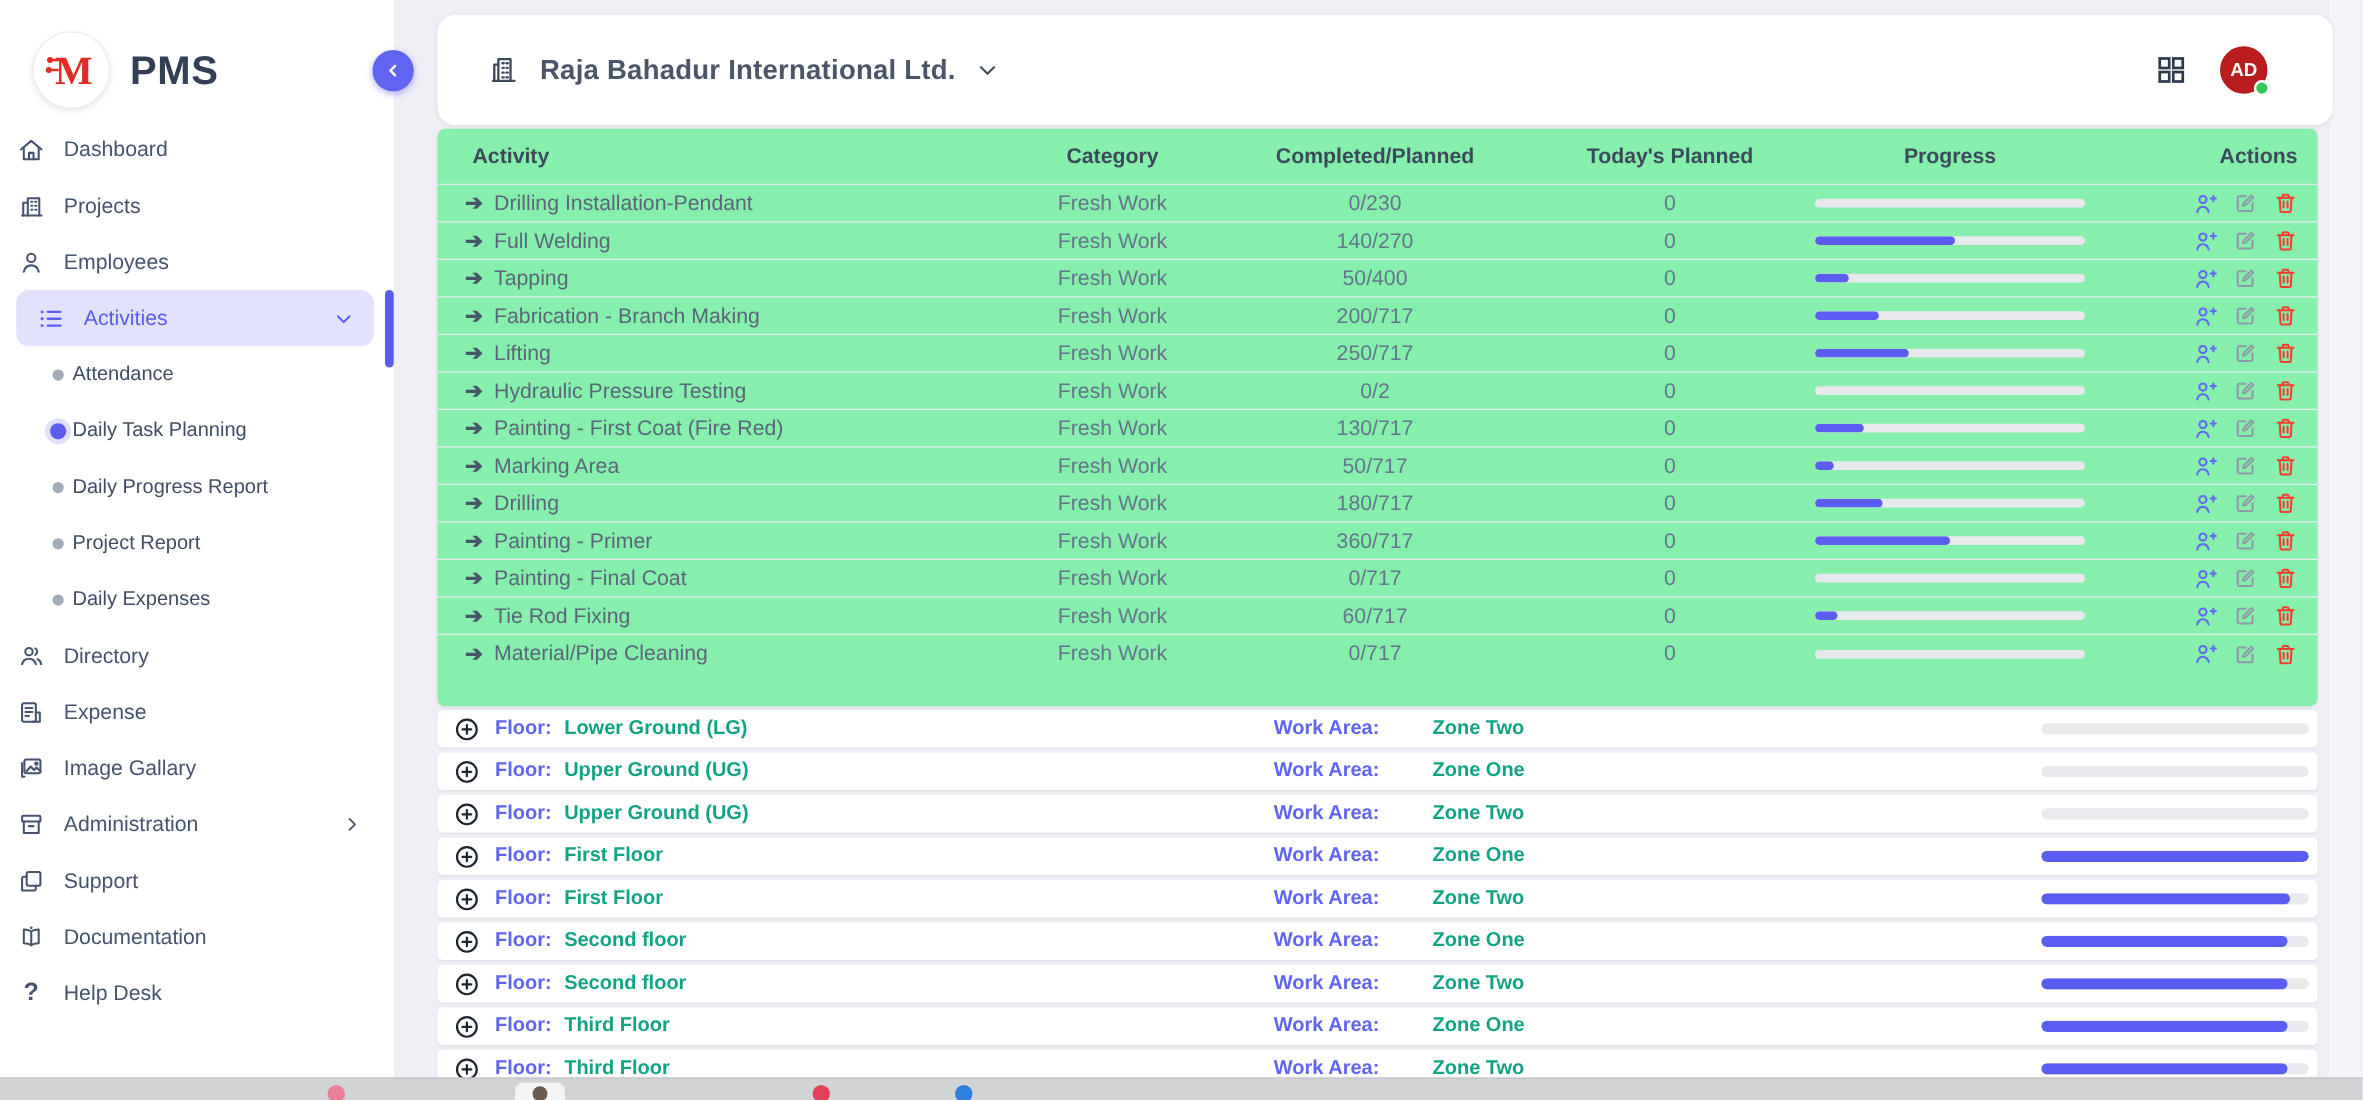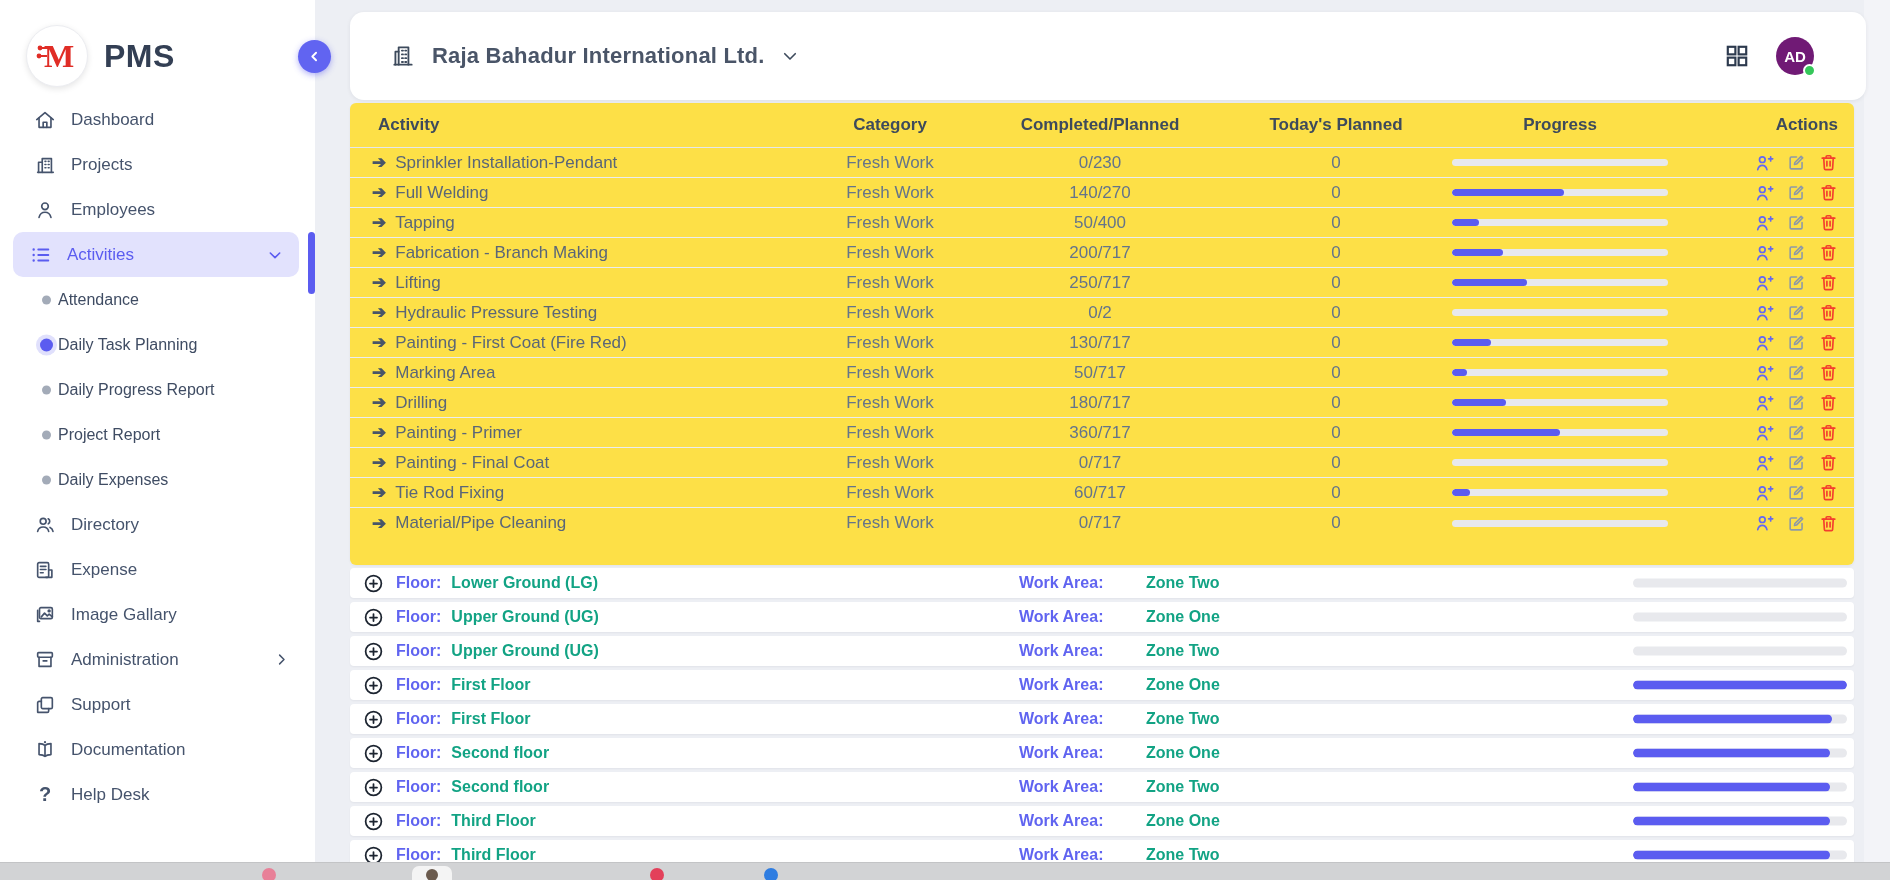--- a/index.html
+++ b/index.html
@@ -5,21 +5,21 @@
   * { margin:0; padding:0; box-sizing:border-box; }
   html,body { width:1890px; height:880px; overflow:hidden; font-family:"Liberation Sans", sans-serif; background:#edeff4; }
 
   
   .sidebar { position:absolute; left:0; top:0; width:315px; height:862px; background:#ffffff; z-index:5; }
   .logo-row { display:flex; align-items:center; gap:16px; padding:20px 0 0 26px; height:92px; }
   .logo-circle { width:62px; height:62px; border-radius:50%; background:#fff; border:1px solid #ecedf1;
                  box-shadow:0 2px 6px rgba(0,0,0,.10); display:flex; align-items:center; justify-content:center; }
   .logo-text { font-size:32px; font-weight:700; color:#333f54; letter-spacing:.5px; }
   .nav { margin-top:5px; }
-  .nav-item { height:45px; display:flex; align-items:center; gap:15px; padding-left:34px;
+  .nav-item { height:45px; display:flex; align-items:center; gap:15px; padding-left:14px;
               font-size:17px; font-weight:500; color:#45536c; position:relative; cursor:pointer; }
   .nav-item svg { flex:0 0 auto; }
   .nav-item.active { background:#e2e2fd; color:#5b5cf0; margin:0 16px 0 13px; border-radius:10px; padding-left:17px; }
   .nav-item.active svg { stroke:#5b5cf0; }
   .nav-chevron { margin-left:auto; margin-right:16px; }
   .nav-chevron-r { margin-left:auto; margin-right:26px; }
   .edge-bar { position:absolute; right:0; top:232px; width:7px; height:62px; background:#5b5cf0; border-radius:5px; }
   .sub-item { height:45px; display:flex; align-items:center; padding-left:58px; font-size:16px; font-weight:500;
               color:#3f4c63; position:relative; cursor:pointer; }
   .sub-dot { position:absolute; left:42px; top:50%; transform:translateY(-50%); width:9px; height:9px; border-radius:50%;
@@ -32,31 +32,31 @@
   .right-band { position:absolute; right:0; top:0; width:26px; height:862px; background:#f3f4f8; }
   .collapse-btn { position:absolute; left:-17px; top:40px; width:33px; height:33px; border-radius:50%;
                   background:#6164f1; display:flex; align-items:center; justify-content:center;
                   box-shadow:0 2px 6px rgba(80,80,240,.45); cursor:pointer; z-index:9; }
   .header-card { position:absolute; left:35px; top:12px; width:1516px; height:88px; background:#fff;
                  border-radius:14px; box-shadow:0 1px 4px rgba(16,24,40,.07); display:flex; align-items:center;
                  padding:0 52px 0 40px; z-index:3; }
   .company-wrap { display:flex; align-items:center; gap:16px; cursor:pointer; }
   .company-name { font-size:22px; font-weight:600; color:#4a5568; letter-spacing:.2px; }
   .header-right { margin-left:auto; display:flex; align-items:center; gap:26px; }
-  .avatar { position:relative; width:38px; height:38px; border-radius:50%; background:#701a75; color:#fff;
+  .avatar { position:relative; width:38px; height:38px; border-radius:50%; background:#b91c1c; color:#fff;
             font-size:15px; font-weight:700; display:flex; align-items:center; justify-content:center; cursor:pointer; }
   .online-dot { position:absolute; right:-2px; bottom:-2px; width:13px; height:13px; border-radius:50%;
                 background:#35c75a; border:2px solid #fff; }
   .ghost { position:absolute; height:14px; border-radius:7px; z-index:2; }
   .ghost.g1 { left:75px;  top:84px; width:140px; background:rgba(235,246,239,.85); }
   .ghost.g2 { left:700px; top:84px; width:165px; background:rgba(219,240,228,.8); }
   .ghost.g3 { left:1320px;top:84px; width:58px;  background:rgba(232,234,248,.9); }
 
   
-  .table-card { position:absolute; left:35px; top:103px; width:1504px; height:462px; background:#fde047;
+  .table-card { position:absolute; left:35px; top:103px; width:1504px; height:462px; background:#86efac;
                 border-radius:6px; box-shadow:0 1px 3px rgba(16,24,40,.05); z-index:2; }
   .t-grid { display:grid; grid-template-columns:450px 180px 240px 232px 216px 1fr; align-items:center; }
   .t-head { height:45px; border-bottom:1px solid #e4e7ec; }
   .t-head > div { font-size:17px; font-weight:600; color:#3d4a5c; }
   .th-activity { padding-left:28px; text-align:left; }
   .th-c { text-align:center; }
   .th-actions { text-align:right; padding-right:16px; }
   .t-row { height:30px; border-bottom:1px solid #eaecf0; }
   .t-row:last-child { border-bottom:none; }
   .cell-activity { display:flex; align-items:center; gap:9px; padding-left:22px; font-size:17px; color:#5a6678; }
@@ -269,21 +269,21 @@
       <div class="th-c">Category</div>
       <div class="th-c">Completed/Planned</div>
       <div class="th-c">Today's Planned</div>
       <div class="th-c">Progress</div>
       <div class="th-actions">Actions</div>
     </div>
     <div>
   <div class="t-grid t-row">
     <div class="cell-activity">
       <span class="arrow-glyph">➔</span>
-      <span class="act-name">Sprinkler Installation-Pendant</span>
+      <span class="act-name">Drilling Installation-Pendant</span>
     </div>
     <div class="cell-c cat">Fresh Work</div>
     <div class="cell-c cp">0/230</div>
     <div class="cell-c tp">0</div>
     <div>
             <div class="pbar">
               <div class="fill" style="width: 0%;"></div>
             </div>
           </div>
     <div class="cell-actions">

